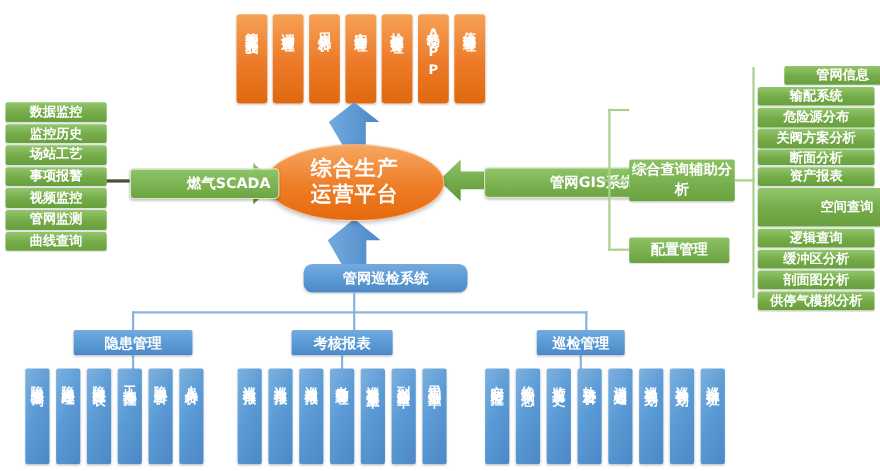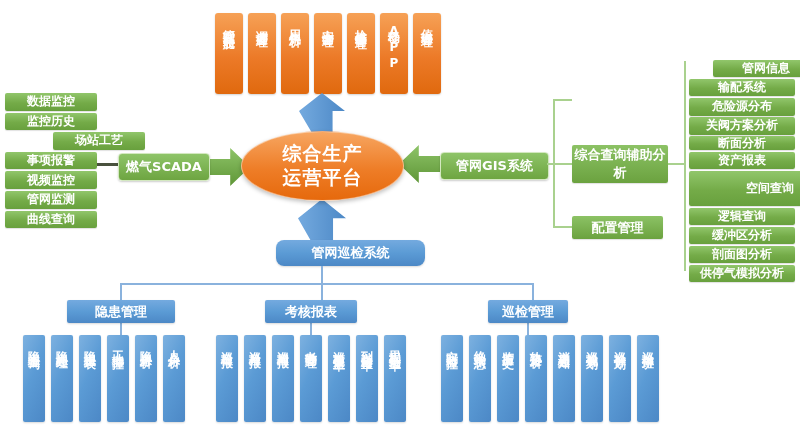--- a/index.html
+++ b/index.html
@@ -34,20 +34,21 @@
     border-radius:2px;color:#fff;font-weight:bold;font-size:12px;
     display:flex;justify-content:center;align-items:center;
     box-shadow:0 1px 1px rgba(0,0,0,.12);
   }
   .green-sys{
     position:absolute;
     background:linear-gradient(180deg,#8ec468 0%,#6ea541 100%);
     border:1px solid #d3e8c0;border-radius:4px;color:#fff;font-weight:bold;font-size:13px;
     display:flex;justify-content:center;align-items:center;
     box-shadow:0 1px 2px rgba(0,0,0,.2);
+    padding-left:44px;
   }
   .green-grp{
     position:absolute;
     background:linear-gradient(180deg,#8cc265 0%,#6ba23f 100%);
     border-radius:2px;color:#fff;font-weight:bold;font-size:13px;
     display:flex;justify-content:center;align-items:center;text-align:center;
     line-height:1.35;box-shadow:0 1px 1px rgba(0,0,0,.12);
   }
   .blue-hdr{
     position:absolute;
@@ -131,21 +132,21 @@
     <span>运营平台</span>
   </div>
 
   <div class="vlist" style="left:5px;top:93px;">
       <div class="node green-h" style="width: 92px;">
         <span>数据监控</span>
       </div>
       <div class="node green-h" style="width: 92px;">
         <span>监控历史</span>
       </div>
-      <div class="node green-h" style="width: 92px; margin-left: 48px;">
+      <div class="node green-h" style="width: 92px;">
         <span>场站工艺</span>
       </div>
       <div class="node green-h" style="width: 92px;">
         <span>事项报警</span>
       </div>
       <div class="node green-h" style="width: 92px;">
         <span>视频监控</span>
       </div>
       <div class="node green-h" style="width: 92px;">
         <span>管网监测</span>

